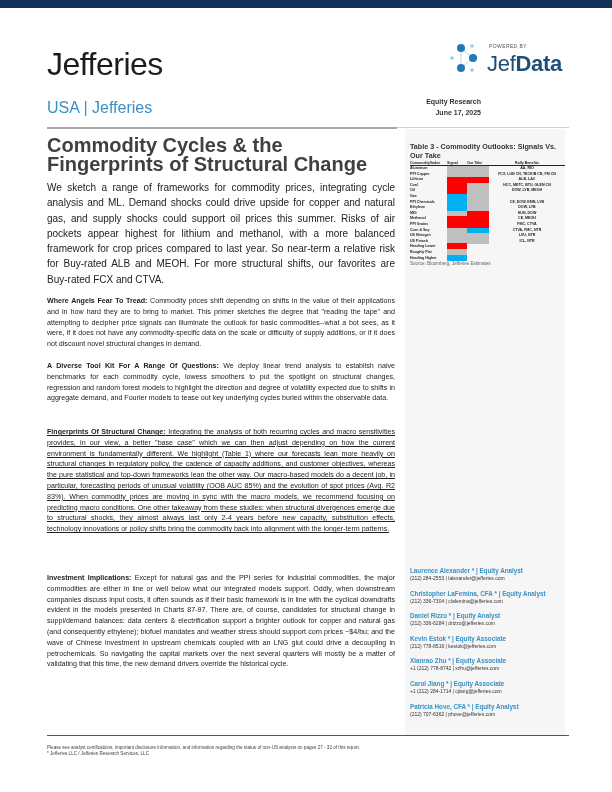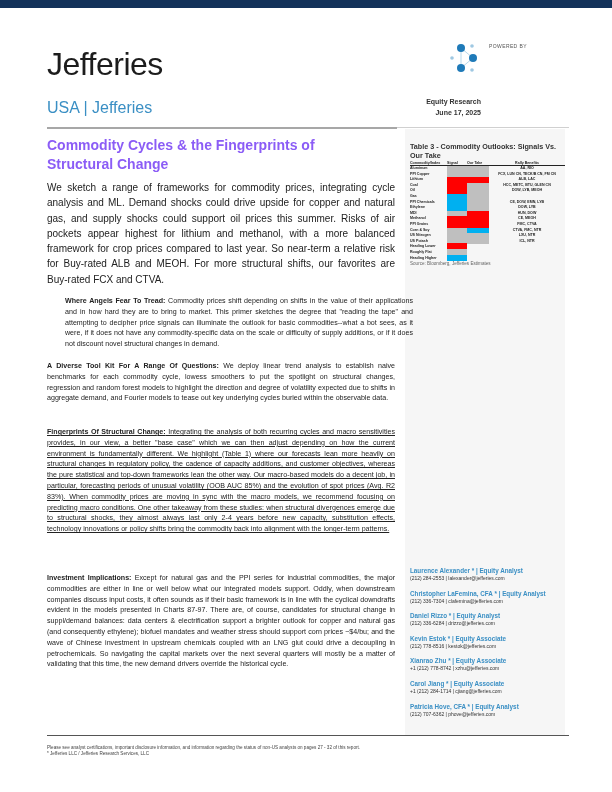--- a/index.html
+++ b/index.html
@@ -16,27 +16,27 @@
   .jefdata .wordmark { position: absolute; left: 38px; top: 13px; font-size: 22px; color: #1f4e79; letter-spacing: -0.3px; }
   .jefdata .wordmark b { color: #1f4e79; }
 
   .region { position: absolute; left: 47px; top: 99px; font-size: 16px; color: #3a8fc4; }
 
   .er { position: absolute; right: 131px; top: 96px; text-align: right; font-size: 7px; font-weight: bold; color: #333; line-height: 11px; }
 
   .rule-left { position: absolute; left: 47px; top: 127px; width: 350px; height: 2px; background: #a7a7a7; }
   .rule-right { position: absolute; left: 397px; top: 127px; width: 172px; height: 1px; background: #d0d0d0; }
 
-  .title { position: absolute; left: 47px; top: 136px; width: 330px; font-size: 14px; line-height: 19px; color: #8b5cf6; }
+  .title { position: absolute; left: 47px; top: 136px; width: 330px; font-size: 20px; line-height: 19px; color: #404040; }
 
   .lead { position: absolute; left: 47px; top: 180px; width: 348px; font-size: 10px; line-height: 15.3px; color: #222; text-align: justify; }
 
   .body { position: absolute; left: 47px; width: 348px; font-size: 7.1px; line-height: 10.8px; color: #222; text-align: justify; }
   .body b { font-weight: bold; }
-  #p1 { top: 296px; margin-left: 18px; }
+  #p1 { top: 296px; }
   #p2 { top: 361px; }
   #p3 { top: 427px; text-decoration: underline; }
   #p4 { top: 573px; }
 
   .side { position: absolute; left: 405px; top: 129px; width: 160px; height: 606px; background: #f6f6f6; }
 
   .tbl-title { position: absolute; left: 410px; top: 142px; width: 155px; font-size: 7.2px; font-weight: bold; color: #333; line-height: 9px; }
   .tbl { position: absolute; left: 410px; top: 161px; width: 155px; }
   .tbl .hdr { display: flex; font-size: 3.6px; font-weight: bold; color: #222; height: 5px; border-bottom: 1px solid #222; }
   .tbl .row { display: flex; height: 5.6px; font-size: 3.6px; font-weight: bold; color: #222; line-height: 5.6px; }
@@ -71,20 +71,21 @@
     <line x1="12" y1="28" x2="24" y2="18" stroke="#b8d7ea" stroke-width="1"></line>
     <line x1="12" y1="8" x2="12" y2="28" stroke="#b8d7ea" stroke-width="1"></line>
     <circle cx="12" cy="8" r="4" fill="#1f7ab8"></circle>
     <circle cx="24" cy="18" r="4" fill="#1f7ab8"></circle>
     <circle cx="12" cy="28" r="4" fill="#1f7ab8"></circle>
     <circle cx="23" cy="6" r="1.8" fill="#9fc8e2"></circle>
     <circle cx="3" cy="18" r="1.8" fill="#9fc8e2"></circle>
     <circle cx="23" cy="30" r="1.8" fill="#9fc8e2"></circle>
   </svg>
   <div class="powered">POWERED BY</div>
+  <div class="wordmark"><span>Jef</span><b>Data</b></div>
 </div>
 
 <div class="region">USA | Jefferies</div>
 
 <div class="er">
   <div>Equity Research</div>
   <div>June 17, 2025</div>
 </div>
 
 <div class="rule-left"></div>

